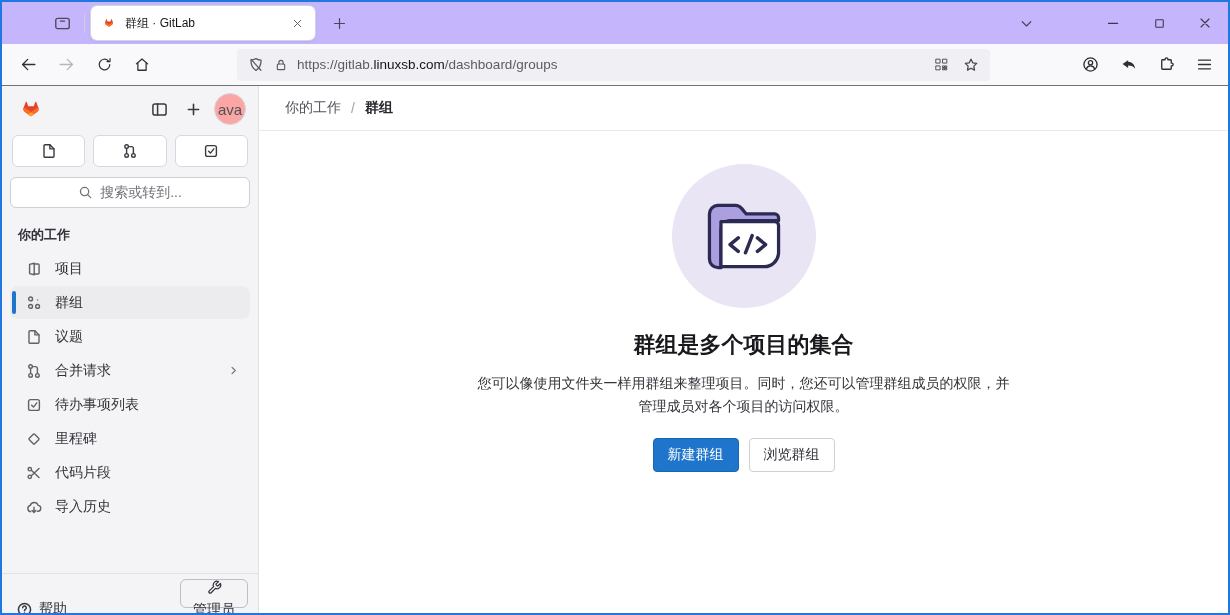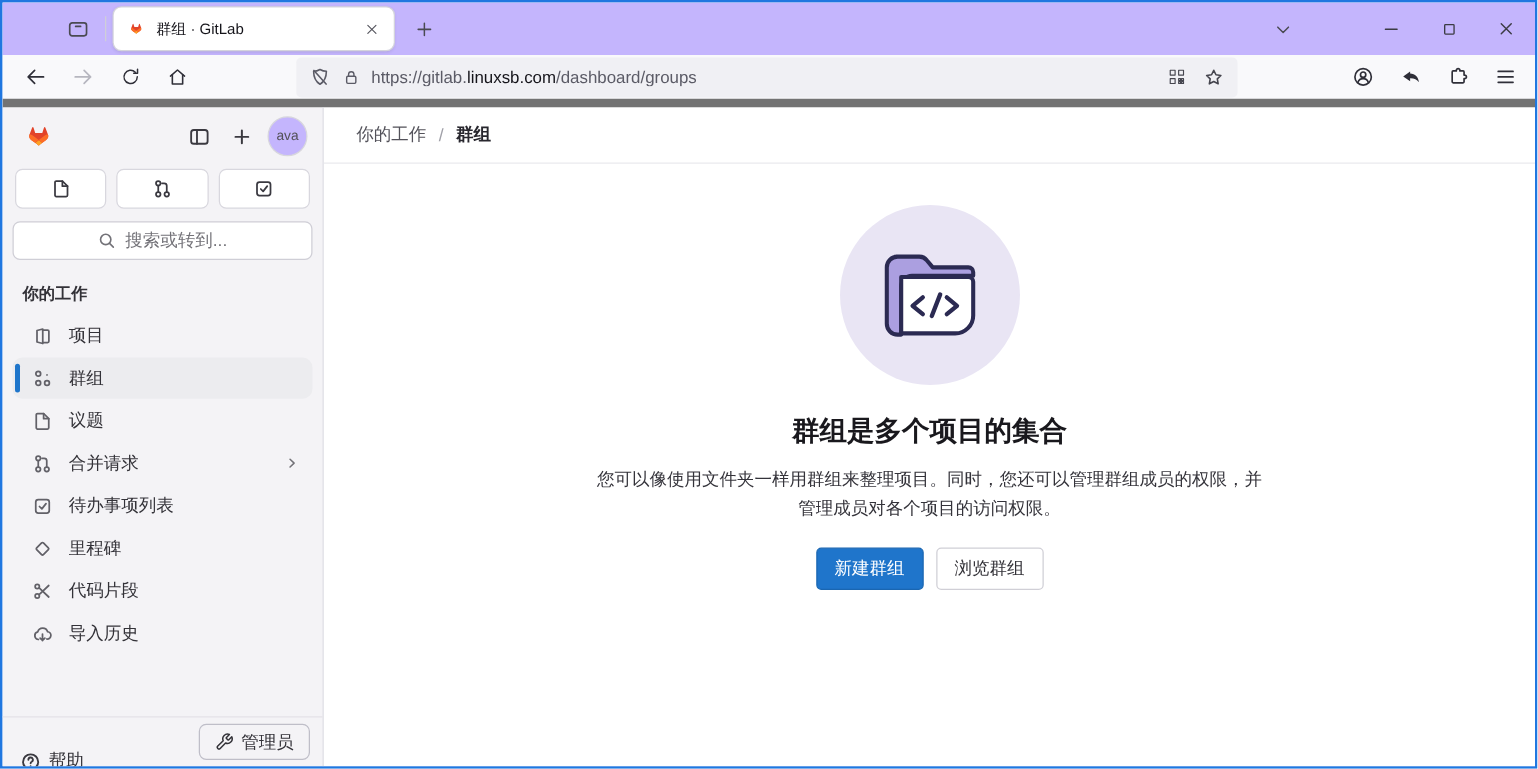--- a/index.html
+++ b/index.html
@@ -23,64 +23,64 @@
        padding:0 6px 0 10px;gap:8px;box-shadow:0 0 0 1px #d4d4dc,0 1px 3px rgba(0,0,0,.12);}
   .tab-title{font-size:12px;color:#15141a;flex:1;white-space:nowrap;overflow:hidden;}
   .tab-close{width:24px;height:24px;border:none;background:transparent;border-radius:4px;
              display:flex;align-items:center;justify-content:center;color:#55555e;cursor:pointer;}
   .ts-right{margin-left:auto;display:flex;align-items:center;height:100%;}
   .win-btn{width:46px;height:100%;border:none;background:transparent;display:flex;
            align-items:center;justify-content:center;color:#3b3b43;cursor:pointer;}
   .ts-spacer{width:48px;}
 
   
-  .toolbar{height:42px;background:#f9f9fb;border-bottom:7px solid #737373;display:flex;
+  .toolbar{height:42px;background:#f9f9fb;border-bottom:1px solid #737373;display:flex;
            align-items:center;padding:0 8px 0 10px;flex:none;gap:6px;}
   .tb-btn{width:32px;height:32px;border:none;background:transparent;border-radius:4px;
           display:flex;align-items:center;justify-content:center;color:#2f2f38;cursor:pointer;}
   .tb-btn.disabled{color:#b6b6bf;}
   .urlbar{flex:1;height:32px;background:#f0f0f4;border-radius:4px;display:flex;align-items:center;
           padding:0 10px;gap:8px;margin-left:73px;margin-right:78px;color:#5b5b66;min-width:0;}
   .url-text{font-size:13.5px;white-space:nowrap;overflow:hidden;}
   .url-text .dom{color:#15141a;}
   .urlbar .right{margin-left:auto;display:flex;align-items:center;gap:12px;color:#45454e;}
 
   
   .content{flex:1;display:flex;min-height:0;}
 
   
   .sidebar{width:257px;flex:none;background:#f4f3f6;border-right:1px solid #e0e0e5;
            position:relative;display:flex;flex-direction:column;}
   .sb-header{display:flex;align-items:center;padding:7px 12px 4px 14px;gap:4px;}
   .sb-hbtn{width:30px;height:30px;border:none;background:transparent;border-radius:6px;
            display:flex;align-items:center;justify-content:center;color:#3a3940;cursor:pointer;}
   .avatar{width:32px;height:32px;border-radius:50%;border:1px solid #d7d6dd;overflow:hidden;
-          display:flex;align-items:center;justify-content:center;font-size:11px;color:#535158;
-          background:#c4b5fd;cursor:pointer;flex:none;margin-left:2px;}
+          display:flex;align-items:center;justify-content:center;font-size:15px;color:#535158;
+          background:#fca5a5;cursor:pointer;flex:none;margin-left:2px;}
   .sb-shortcuts{display:flex;gap:8px;margin:6px 10px 0;}
   .sb-shortcuts button{flex:1;height:32px;background:#fff;border:1px solid #d8d7de;border-radius:6px;
           display:flex;align-items:center;justify-content:center;color:#3a3940;cursor:pointer;}
   .sb-search{margin:10px 8px 0;height:31px;background:#fff;border:1px solid #cfced6;border-radius:6px;
           display:flex;align-items:center;justify-content:center;gap:7px;color:#737278;
           font-size:14px;cursor:pointer;}
   .sb-section{margin:18px 0 2px 16px;font-size:13px;font-weight:bold;color:#333238;}
   .sb-nav{padding:6px 8px;overflow:hidden;font-family:Liberation Serif, serif;}
   .nav-item{position:relative;height:33px;border-radius:8px;display:flex;align-items:center;
           padding:0 10px 0 16px;gap:13px;font-size:14px;color:#333238;cursor:pointer;margin-bottom:1px;}
   .nav-item .nav-icon{color:#626168;}
   .nav-item.active{background:#ececef;}
   .nav-item.active::before{content:"";position:absolute;left:2px;top:5px;bottom:5px;width:3.5px;
           border-radius:2px;background:#1f75cb;}
   .nav-chevron{margin-left:auto;color:#737278;}
   .sb-footer{margin-top:auto;height:40px;border-top:1px solid #e3e2e8;display:flex;align-items:center;
           padding:0 10px 0 14px;}
   .help{display:flex;align-items:center;gap:6px;font-size:14px;color:#333238;cursor:pointer;position:relative;margin-top:31px;}
   .help .hicon{position:relative;color:#3a3940;}
   .admin-btn{margin-left:auto;height:29px;padding:0 12px;border:1px solid #bfbec8;border-radius:6px;
-          background:transparent;display:flex;align-items:center;gap:6px;font-size:14px;color:#333238;cursor:pointer;}
+          background:transparent;display:flex;align-items:center;gap:6px;font-size:14px;color:#333238;cursor:pointer;flex-direction:column;}
 
   
   .main{flex:1;background:#fff;display:flex;flex-direction:column;min-width:0;}
   .breadcrumb{height:45px;border-bottom:1px solid #eaeaee;display:flex;align-items:center;
           padding:0 26px;gap:10px;font-size:14px;flex:none;}
   .bc-link{color:#53525a;cursor:pointer;}
   .bc-sep{color:#a0a0a8;}
   .bc-current{color:#28272e;font-weight:bold;}
   .empty{flex:1;text-align:center;}
   .illus{width:144px;height:144px;border-radius:50%;background:#e9e5f4;margin:33px auto 0;

